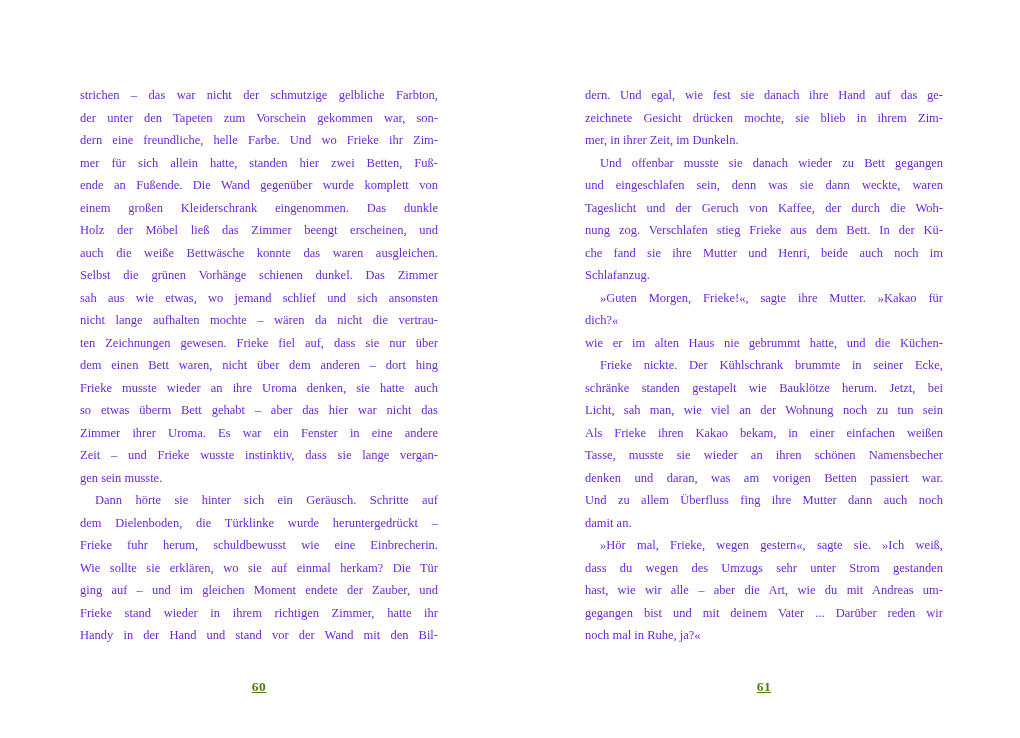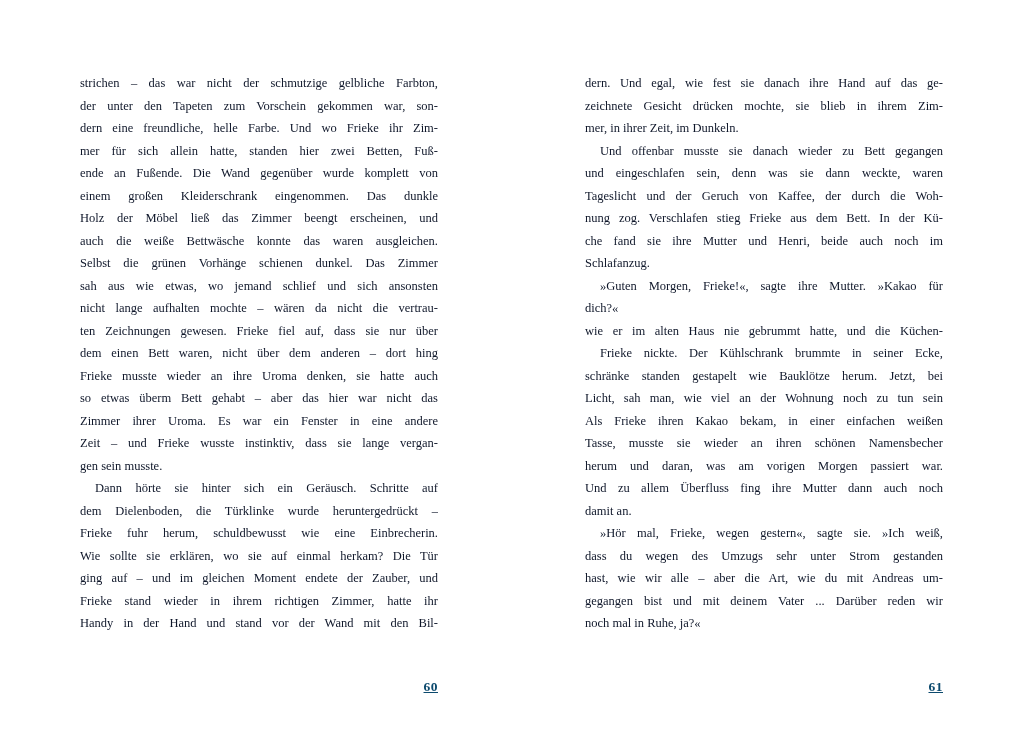--- a/index.html
+++ b/index.html
@@ -9,46 +9,46 @@
     font-family: "Liberation Serif", "DejaVu Serif", serif;
   }
   .spread {
     position: relative;
     width: 1020px; height: 738px;
     background: #ffffff;
     overflow: hidden;
   }
   .page-text {
     position: absolute;
-    top: 72px;
+    top: 84px;
     width: 358px;
-    color: #0f172a;
+    color: #6d28d9;
     font-size: 12.5px;
   }
   .page-text.left  { left: 80px; }
   .page-text.right { left: 585px; }
   .line {
     height: 22.5px;
     line-height: 22.5px;
     text-align: justify;
     text-align-last: justify;
     overflow: hidden;
   }
   .line.par-end { text-align-last: left; }
   .line.indent  { text-indent: 15px; }
   .page-number {
     position: absolute;
     top: 678px;
     width: 358px;
-    text-align: right;
+    text-align: center;
     font-weight: bold;
     font-size: 13.5px;
     line-height: 17px;
     letter-spacing: 0.5px;
-    color: #0c4a6e;
+    color: #4d7c0f;
     text-decoration: underline;
   }
   .page-number.left  { left: 80px; }
   .page-number.right { left: 585px; }
 </style>
 </head>
 <body>
 
 <div class="spread">
   <div class="page-text left">
@@ -89,21 +89,21 @@
       <div class="line">che fand sie ihre Mutter und Henri, beide auch noch im</div>
       <div class="line par-end">Schlafanzug.</div>
       <div class="line indent">»Guten Morgen, Frieke!«, sagte ihre Mutter. »Kakao für</div>
       <div class="line par-end">dich?«</div>
       <div class="line">wie er im alten Haus nie gebrummt hatte, und die Küchen-</div>
       <div class="line indent">Frieke nickte. Der Kühlschrank brummte in seiner Ecke,</div>
       <div class="line">schränke standen gestapelt wie Bauklötze herum. Jetzt, bei</div>
       <div class="line">Licht, sah man, wie viel an der Wohnung noch zu tun sein</div>
       <div class="line">Als Frieke ihren Kakao bekam, in einer einfachen weißen</div>
       <div class="line">Tasse, musste sie wieder an ihren schönen Namensbecher</div>
-      <div class="line">herum und daran, was am vorigen Morgen passiert war.</div>
+      <div class="line">denken und daran, was am vorigen Betten passiert war.</div>
       <div class="line">Und zu allem Überfluss fing ihre Mutter dann auch noch</div>
       <div class="line par-end">damit an.</div>
       <div class="line indent">»Hör mal, Frieke, wegen gestern«, sagte sie. »Ich weiß,</div>
       <div class="line">dass du wegen des Umzugs sehr unter Strom gestanden</div>
       <div class="line">hast, wie wir alle – aber die Art, wie du mit Andreas um-</div>
       <div class="line">gegangen bist und mit deinem Vater ... Darüber reden wir</div>
       <div class="line par-end">noch mal in Ruhe, ja?«</div>
     </div>
   <div class="page-number left">60</div>
   <div class="page-number right">61</div>

